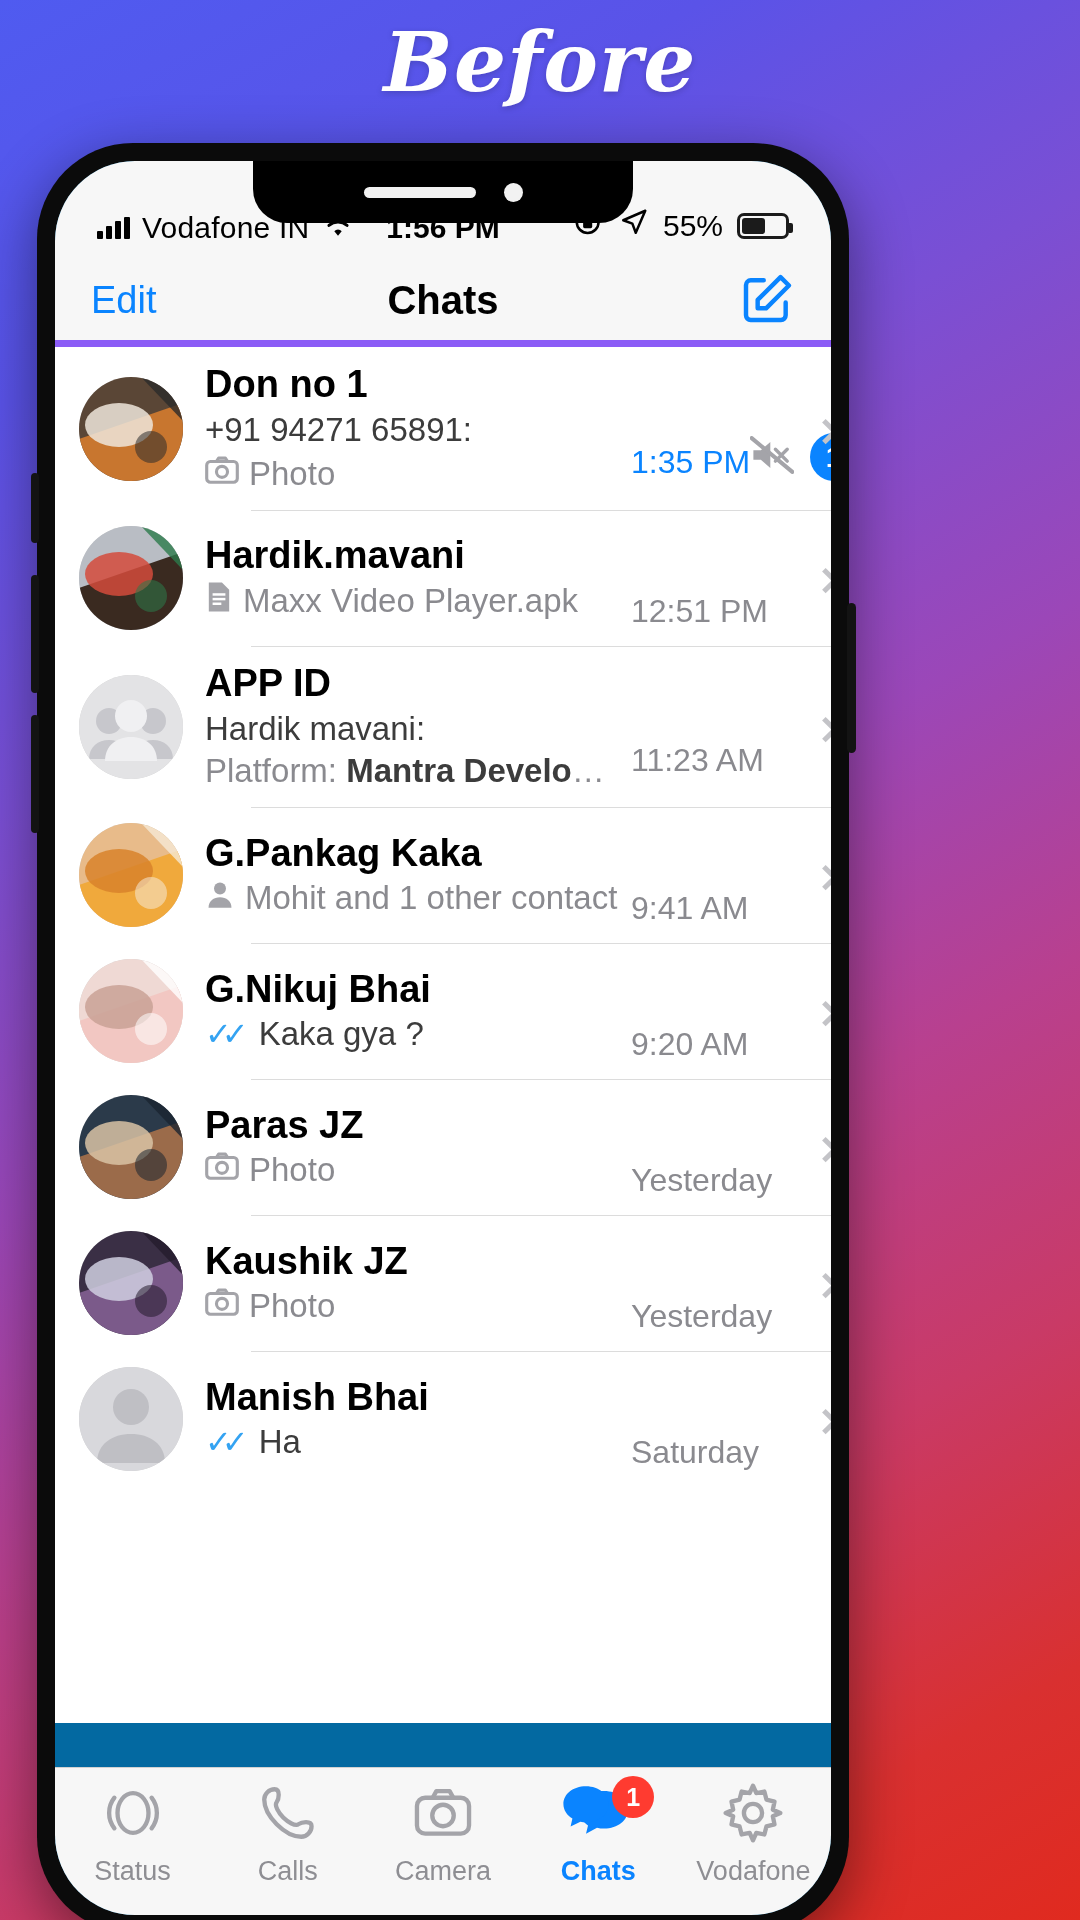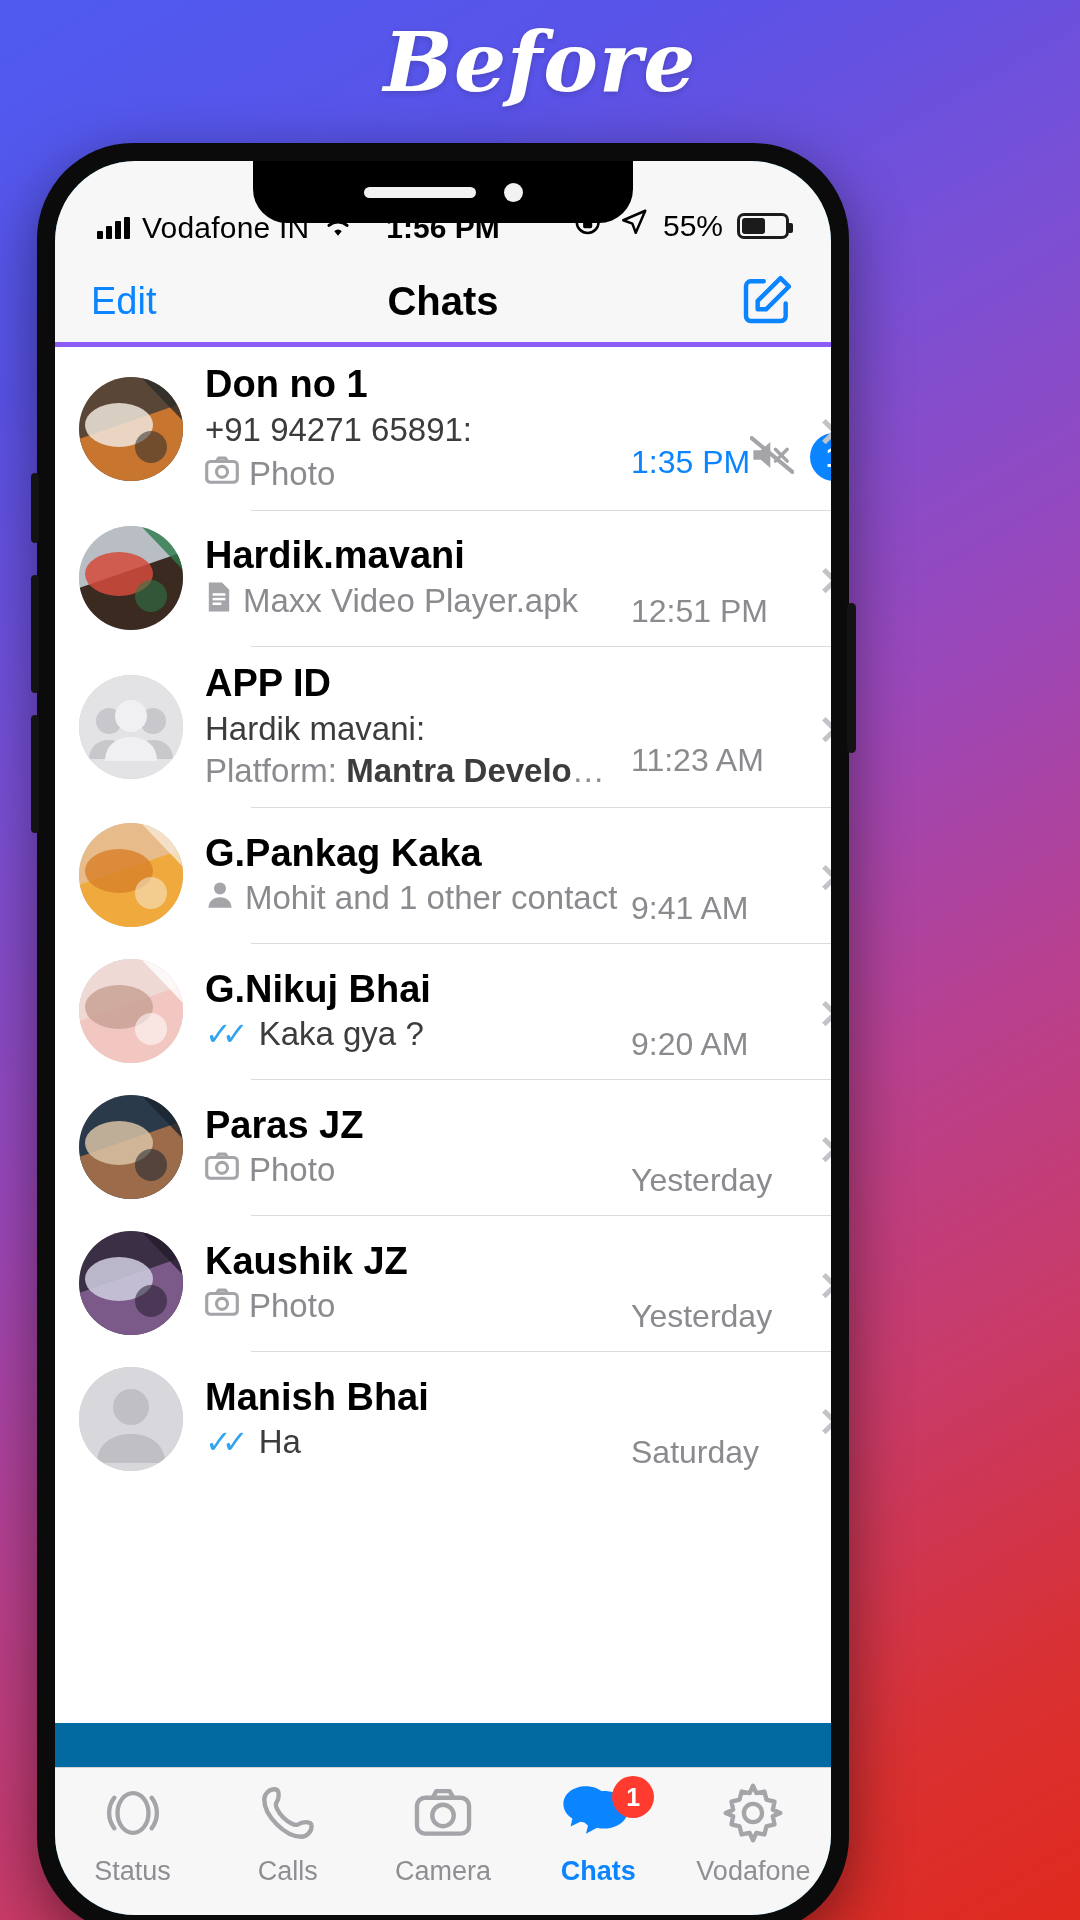--- a/index.html
+++ b/index.html
@@ -106,21 +106,21 @@
     content:""; position:absolute; right:-7px; top:7px;
     width:4px; height:10px; background:#1b1b1b; border-radius:0 2px 2px 0;
   }
   .battery span { display:block; height:100%; background:#1b1b1b; border-radius:3px; }
 
   
   .navbar {
     height: 86px; background:#f7f7f7;
     display:flex; align-items:center; justify-content:space-between;
     padding: 0 36px;
-    border-bottom: 5px solid #8b5cf6;
+    border-bottom: 7px solid #8b5cf6;
     position: relative;
   }
   .nav-edit { color:#0a84ff; font-size:38px; }
   .nav-title {
     position:absolute; left:0; right:0; text-align:center;
     font-size:40px; font-weight:700; color:#000; pointer-events:none;
   }
   .nav-compose { position:relative; z-index:2; }
 
   

